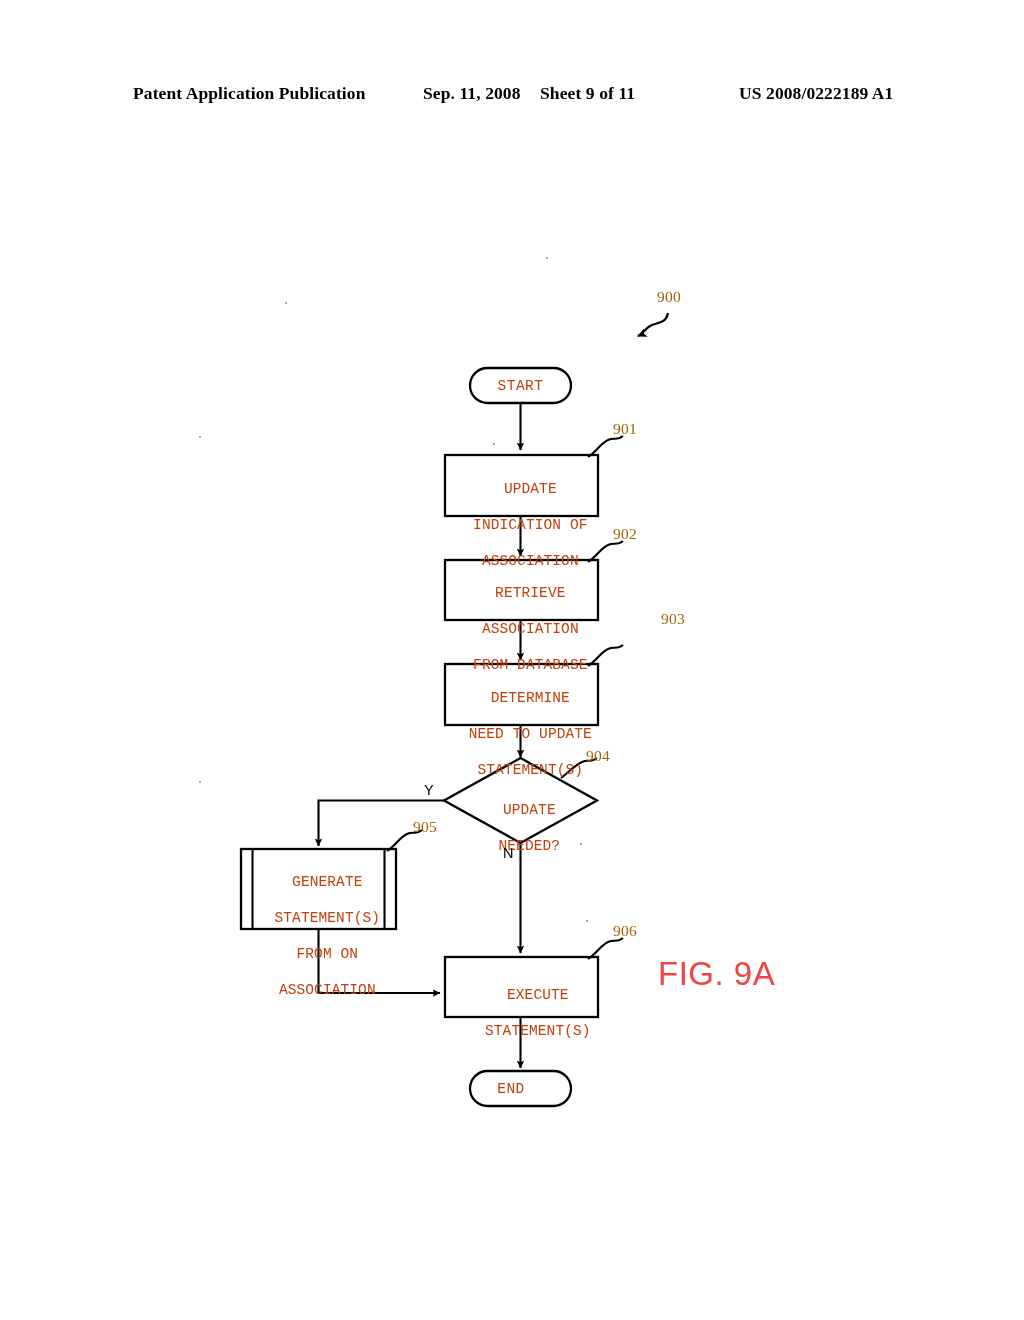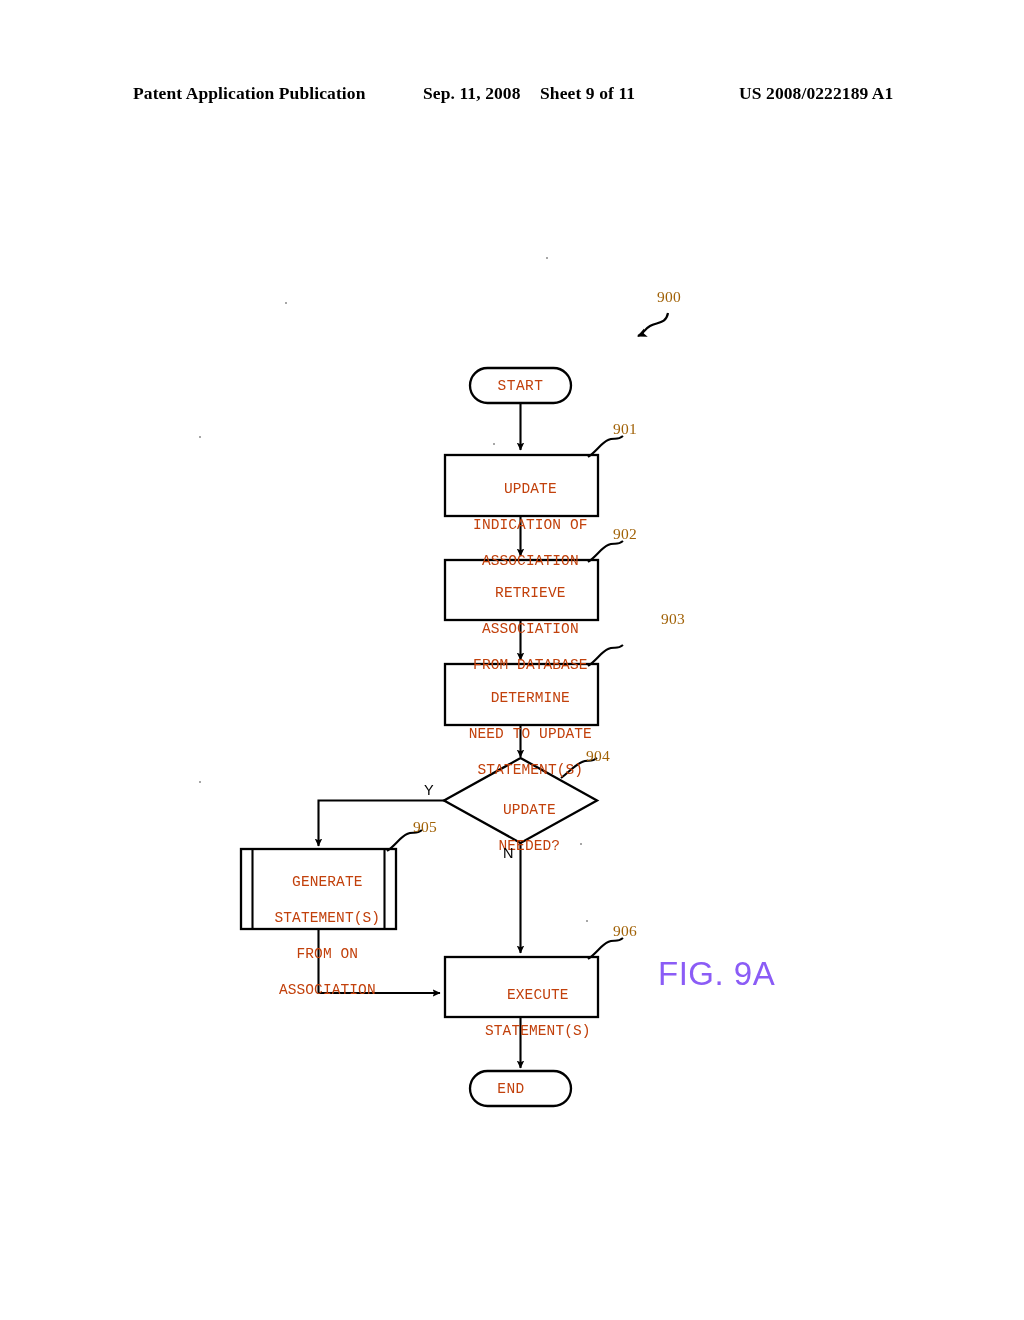--- a/index.html
+++ b/index.html
@@ -71,21 +71,21 @@
     position: absolute;
     font-family: "Liberation Sans", sans-serif;
     font-size: 14.5px;
     color: #000;
   }
   .fig-label {
     position: absolute;
     font-family: "Liberation Sans", sans-serif;
     font-size: 33px;
     letter-spacing: 0.5px;
-    color: #8b5cf6;
+    color: #ef4444;
     white-space: nowrap;
   }
 
   
   .speck {
     position: absolute;
     background: #8a8a8a;
     width: 2px;
     height: 2px;
     border-radius: 50%;

